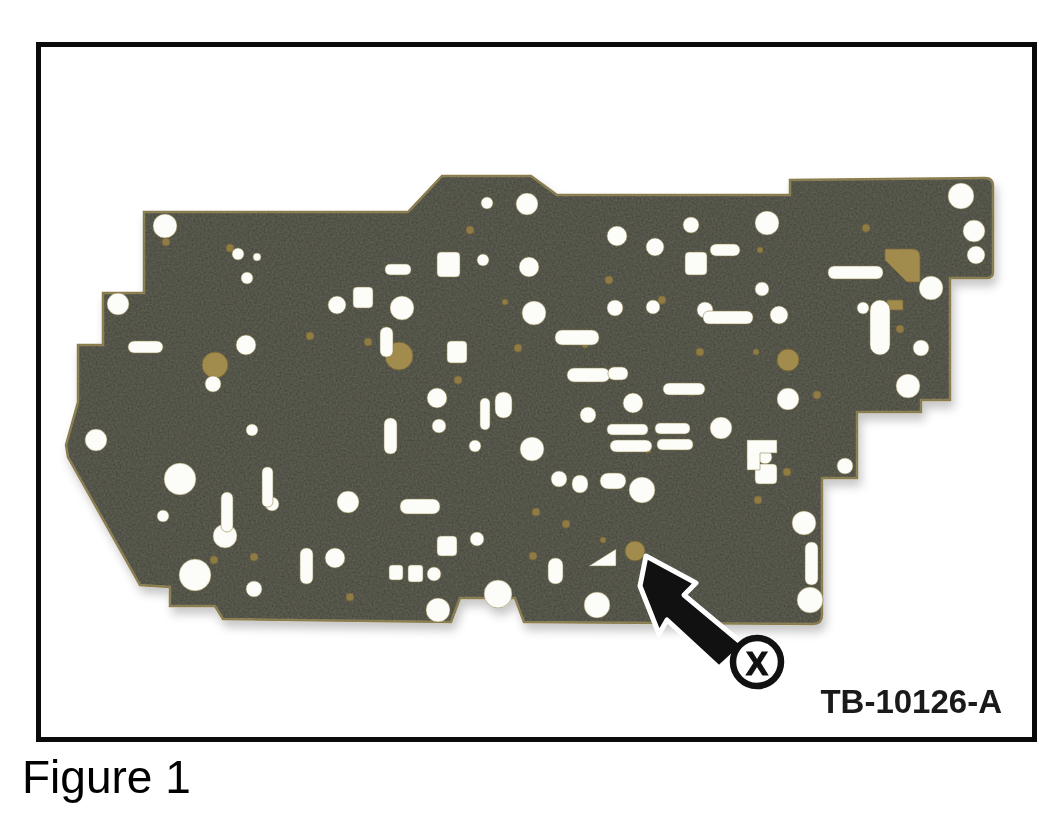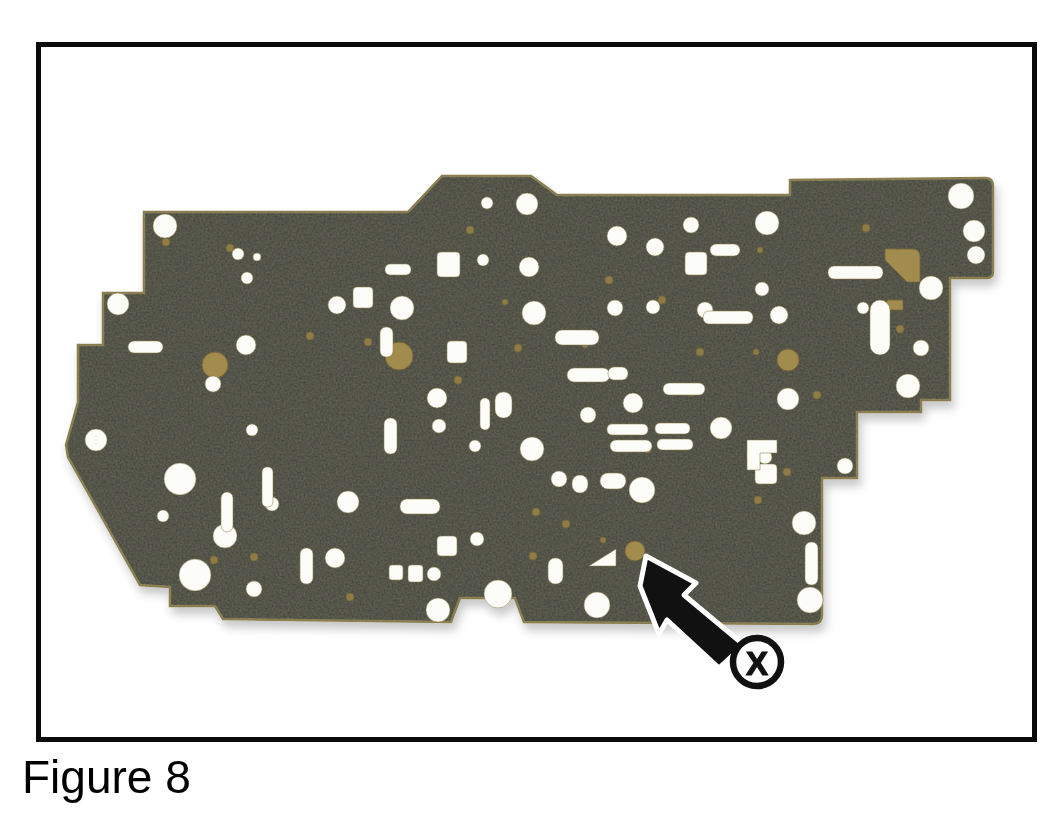--- a/index.html
+++ b/index.html
@@ -176,15 +176,16 @@
           <path d="M747,440 h30 v13 h-17 v17 h-13 z" fill="#fcfcf9" stroke="#8c7d46" stroke-width="1" stroke-opacity="0.55"></path>
           <path d="M589,566 l27,-17 v17 z" fill="#fcfcf9" stroke="#8c7d46" stroke-width="1" stroke-opacity="0.55"></path>
         </g>
     </g>
     <g id="callout-layer">
         <polygon points="646,556 696,583 684,595 744,645 719,668 667,620 659,634 640,586" fill="#111111" stroke="#ffffff" stroke-width="5" stroke-linejoin="round"></polygon>
         <circle cx="757" cy="662" r="24" fill="#ffffff" stroke="#111111" stroke-width="6.5"></circle>
         <text x="757" y="663" text-anchor="middle" dominant-baseline="central" font-size="33" font-weight="bold" fill="#111111" stroke="#111111" stroke-width="1.2" font-family="&quot;Liberation Sans&quot;,sans-serif">X</text>
       </g>
   </svg>
+  <div class="ref-label">TB-10126-A</div>
 </div>
 
-<div class="figure-caption">Figure 8</div>
+<div class="figure-caption">Figure 1</div>
 
 </body></html>

